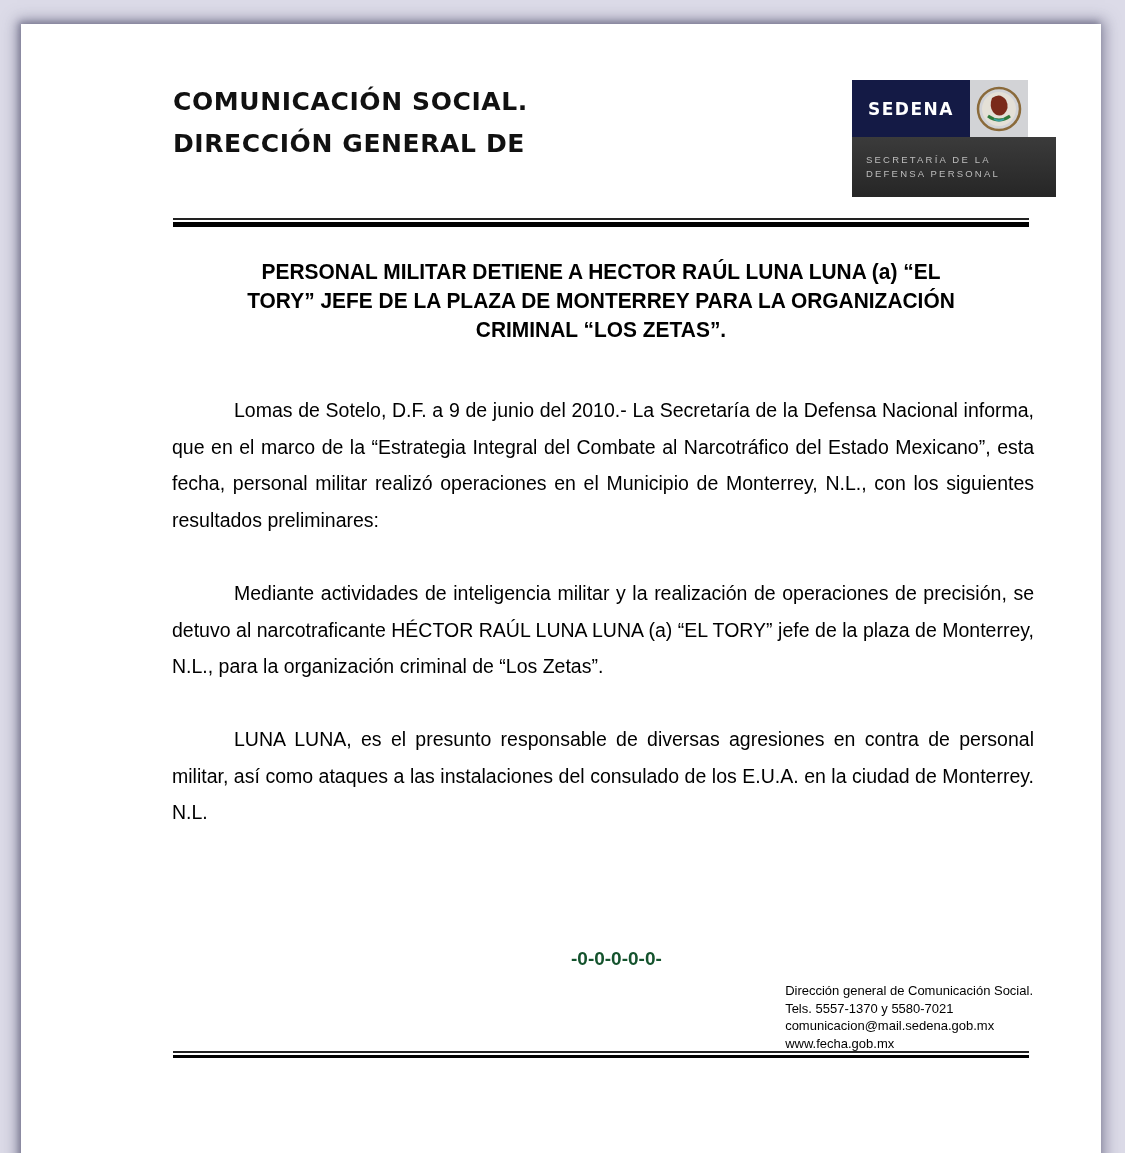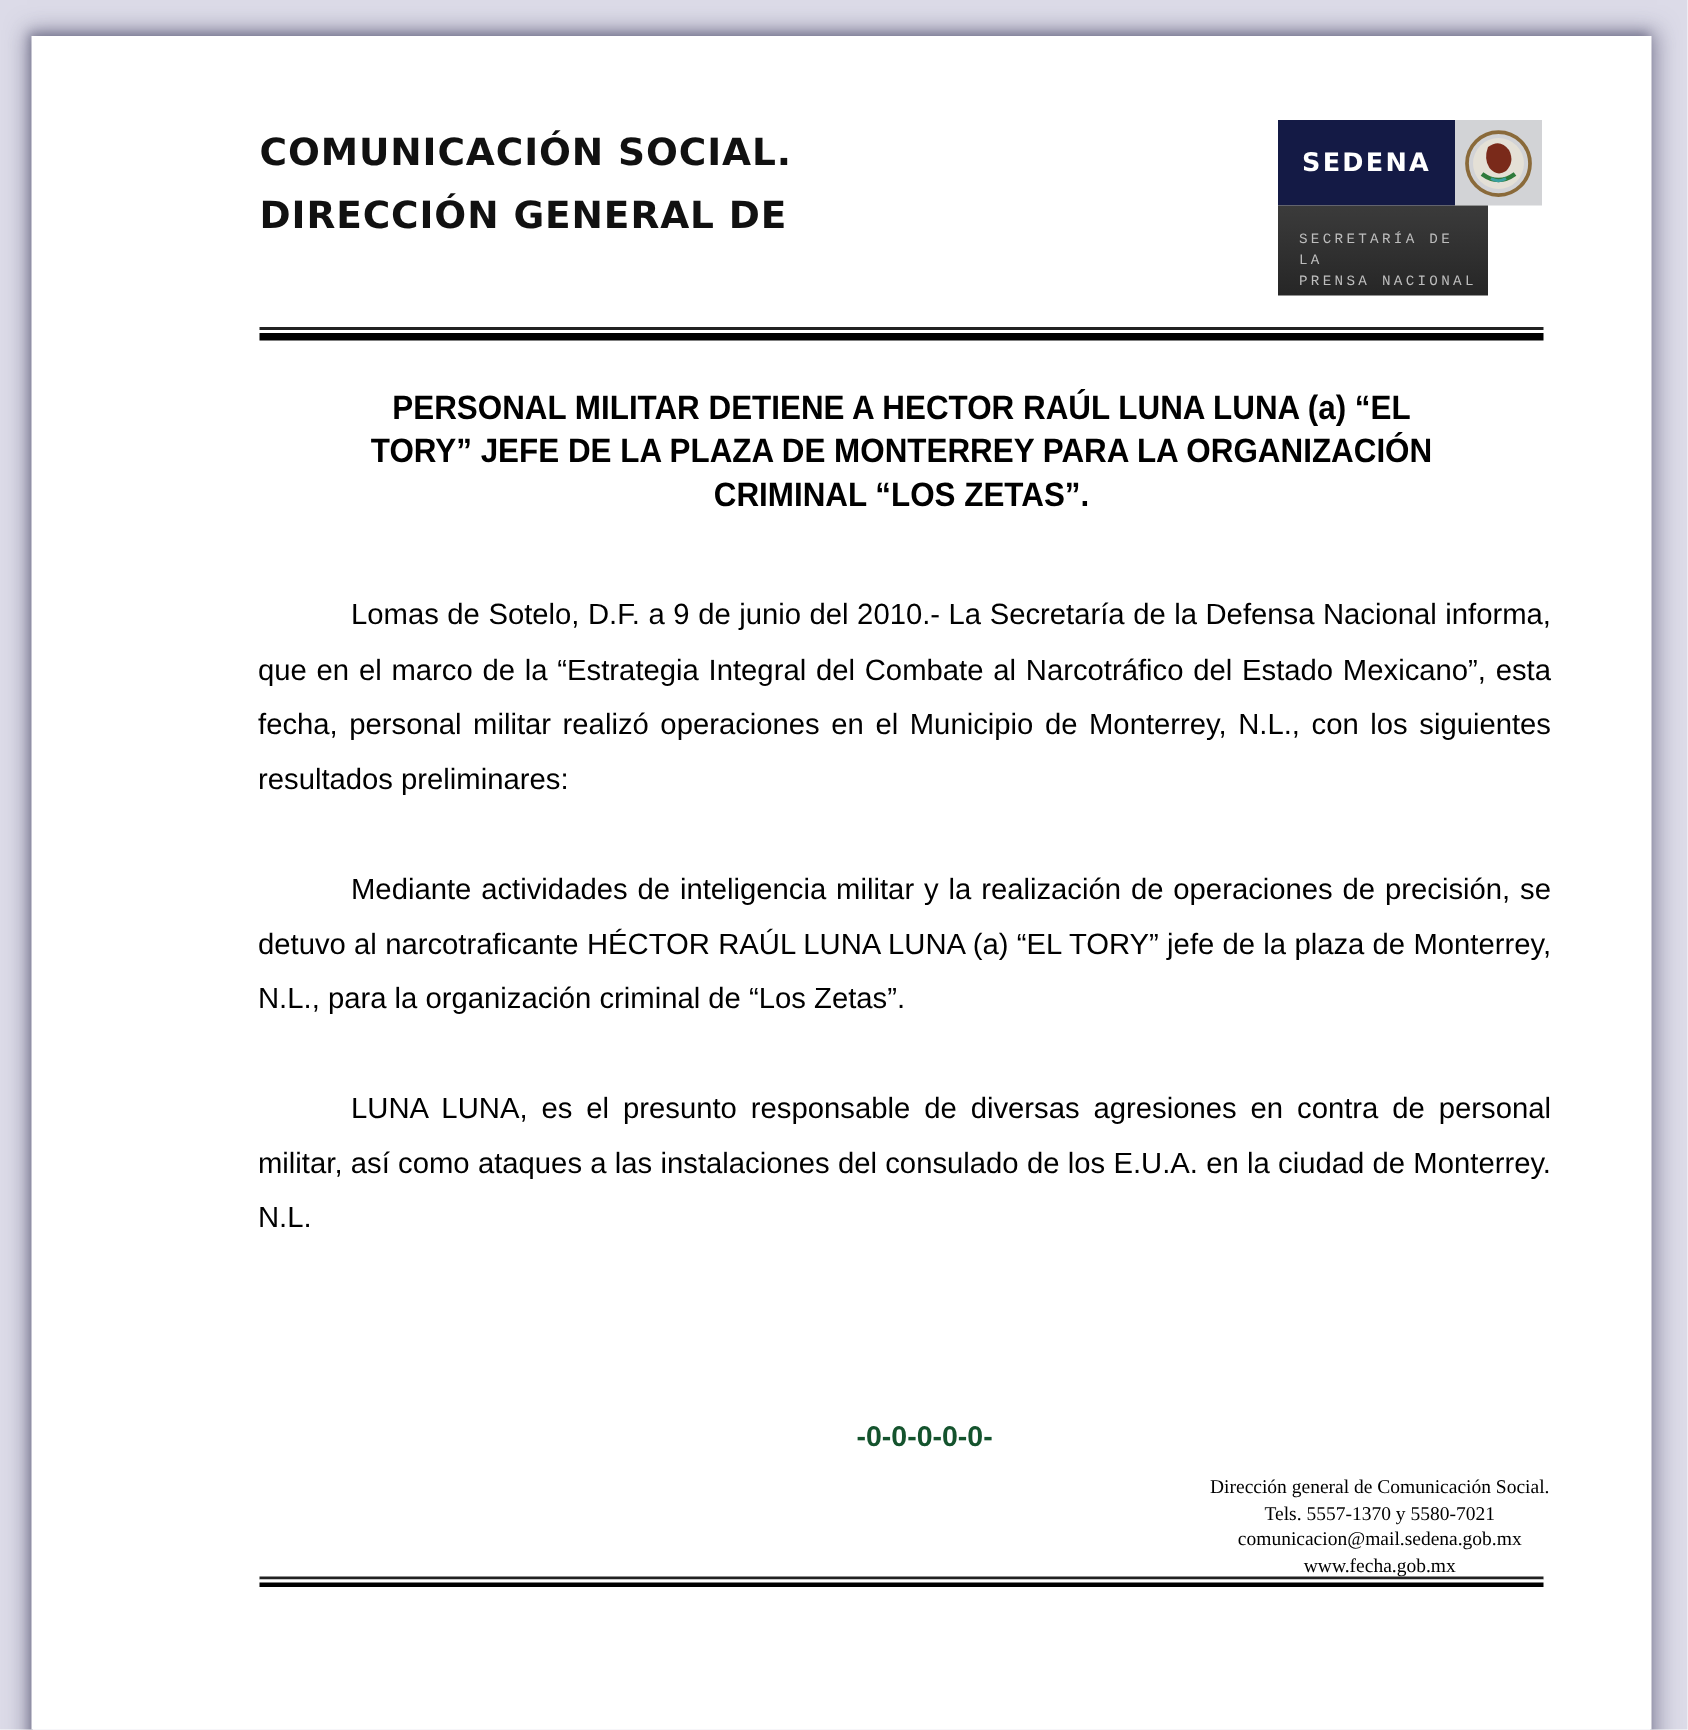--- a/index.html
+++ b/index.html
@@ -26,43 +26,43 @@
       font-size: 17px; color: #111; letter-spacing: 0.6px;
     }
     .logo {
       position: absolute; left: 831px; top: 56px; width: 176px; height: 117px;
     }
     .logo .top { position: absolute; left: 0; top: 0; width: 204px; height: 57px; display: flex; }
     .logo .navy { width: 118px; height: 57px; background: #141a45; color: #fff;
       font-family: "DejaVu Sans", sans-serif; font-weight: bold; font-size: 17px;
       letter-spacing: 1.5px; display: flex; align-items: center; justify-content: center; }
     .logo .seal { width: 58px; height: 57px; background: #d2d3d6; display: flex; align-items: center; justify-content: center; }
-    .logo .bottom { position: absolute; left: 0; top: 57px; width: 140px; height: 60px;
+    .logo .bottom { position: absolute; left: 0; top: 57px; width: 204px; height: 60px;
       background: linear-gradient(#3b3b3b, #262626); color: #bdbdbd;
-      font-family: Liberation Mono, monospace; font-size: 9.5px; letter-spacing: 2.2px;
+      font-family: Liberation Sans, sans-serif; font-size: 9.5px; letter-spacing: 2.2px;
       line-height: 14px; padding: 16px 0 16px 14px; box-sizing: border-box; }
     .rule { position: absolute; left: 152px; width: 856px; }
     .rule .thin { height: 2px; background: #222; }
     .rule .gap { height: 1.5px; background: #fff; }
     .rule .thick { height: 5px; background: #000; }
     .headline {
       position: absolute; left: 150px; top: 233px; width: 860px;
       text-align: center; font-weight: bold; font-size: 22.5px; line-height: 29px;
       color: #000; transform: scaleX(0.93); transform-origin: center top;
     }
     .body-text {
       position: absolute; left: 151px; width: 862px;
       font-size: 19.5px; line-height: 36.5px; color: #000;
       text-align: justify; text-align-last: left;
     }
     .body-text .indent { display: inline-block; width: 62px; }
     .body-text b { font-weight: normal; }
     .sep { position: absolute; left: 550px; top: 924px; font-weight: bold; font-size: 19px; color: #14532d; }
-    .contact { position: absolute; right: 68px; top: 958px; text-align: center;
-      font-size: 13px; line-height: 17.5px; color: #000; font-family: Liberation Serif, serif; }
+    .contact { position: absolute; right: 68px; top: 958px; text-align: left;
+      font-size: 13px; line-height: 17.5px; color: #000; }
   </style>
 </head>
 <body>
 
 <div class="page">
 
   <div class="hdr-title">
     <div>COMUNICACIÓN SOCIAL.</div>
     <div>DIRECCIÓN GENERAL DE</div>
   </div>
@@ -75,21 +75,21 @@
           <circle cx="23" cy="23" r="21" fill="none" stroke="#8a6a3a" stroke-width="2.5"></circle>
           <circle cx="23" cy="23" r="17" fill="#e4e0d6"></circle>
           <path d="M16 12 Q24 6 30 14 Q34 22 28 28 Q22 32 17 26 Q13 20 16 12Z" fill="#7a2a1a"></path>
           <path d="M12 30 Q23 38 34 30" fill="none" stroke="#2e7a3a" stroke-width="3"></path>
           <path d="M18 33 Q23 36 28 33" fill="none" stroke="#3aa0a0" stroke-width="2"></path>
         </svg>
       </div>
     </div>
     <div class="bottom">
       <div>SECRETARÍA DE LA</div>
-      <div>PRENSA NACIONAL</div>
+      <div>DEFENSA PERSONAL</div>
     </div>
   </div>
 
   <div class="rule" style="top:194px;">
     <div class="thin"></div>
       <div class="gap"></div>
       <div class="thick"></div>
   </div>
 
   <div class="headline">

